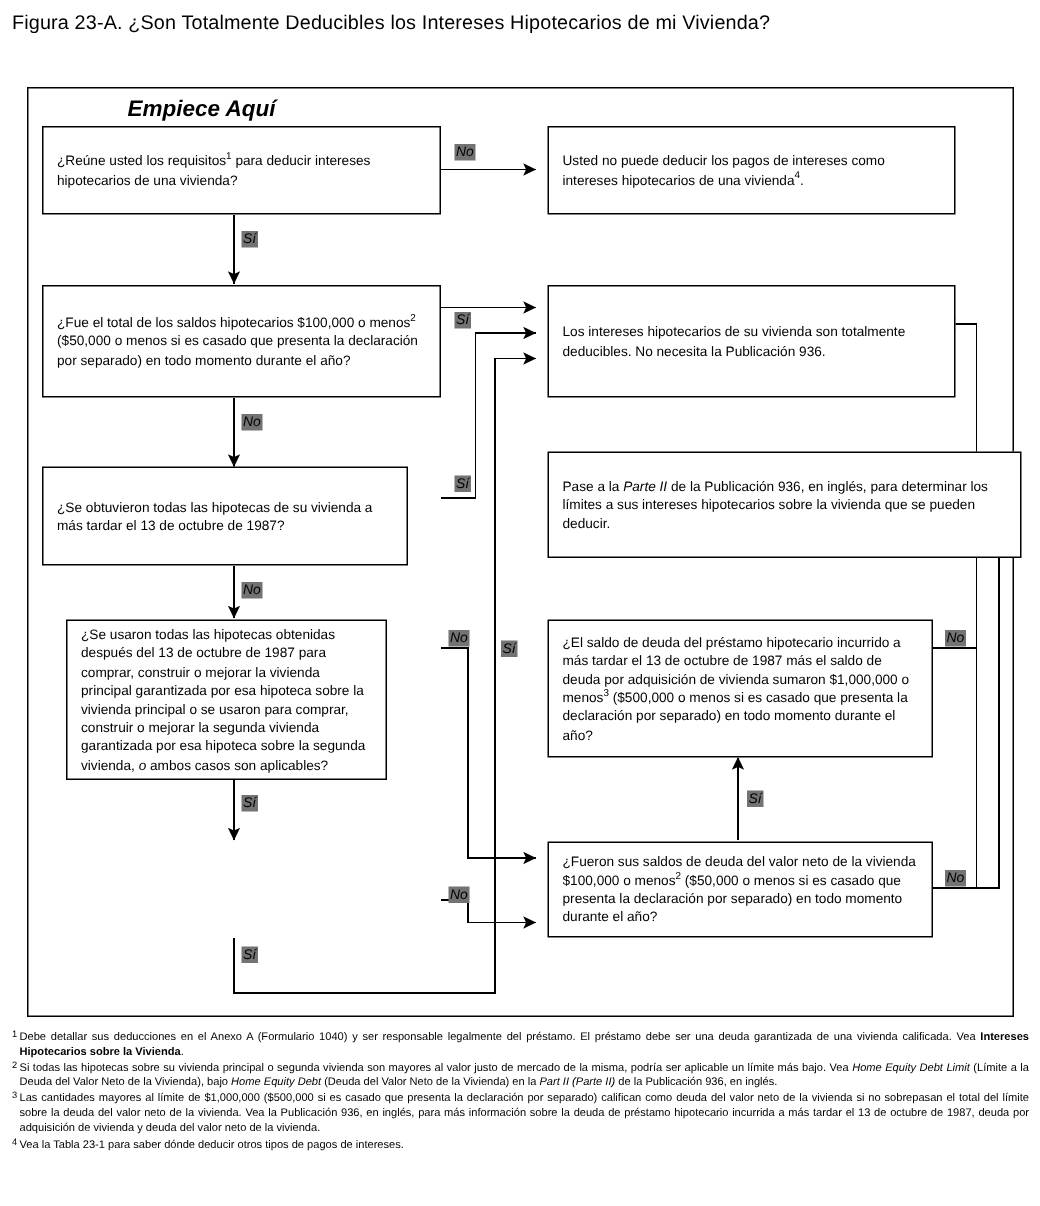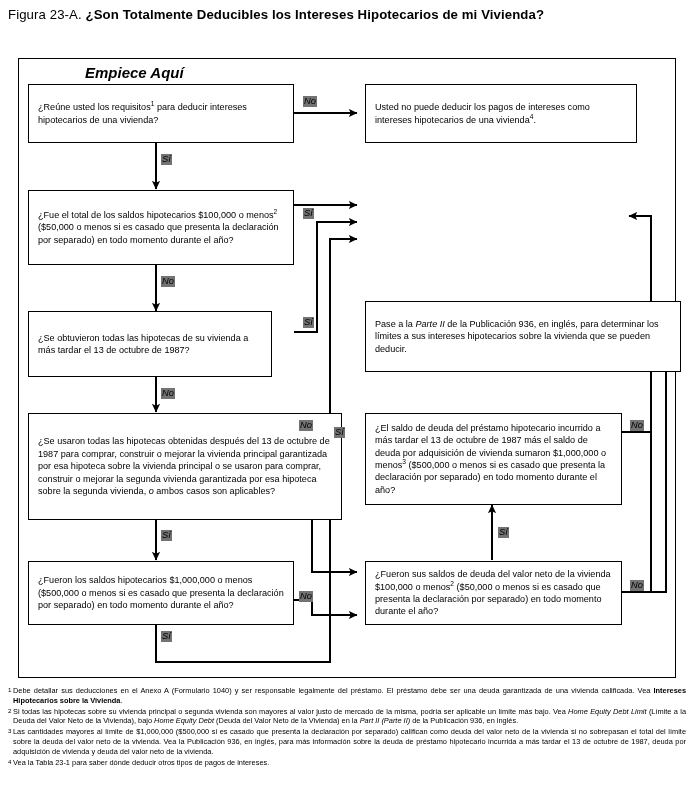--- a/index.html
+++ b/index.html
@@ -9,21 +9,21 @@
     color:#000000;
     -webkit-font-smoothing:none;
   }
   #page{position:relative;width:693px;height:804px;overflow:hidden;}
 
   
   .fig-title{
     position:absolute;left:8px;top:7px;
     font-size:13.2px;font-weight:400;letter-spacing:.1px;white-space:nowrap;
   }
-  .fig-title b{font-weight:700;}
+  .fig-title b{font-weight:400;}
   .fig-sub{
     position:absolute;left:8px;top:27px;
     font-size:9.6px;font-style:italic;white-space:nowrap;
   }
   .fig-sub b{font-weight:700;}
 
   
   .frame{
     position:absolute;left:18px;top:58px;width:658px;height:620px;
     border:1.2px solid #000;box-sizing:border-box;background:#fff;
@@ -128,40 +128,40 @@
   </div>
 
   <div class="nbox" style="left:365px;top:84px;width:272px;height:59px;">
     <div class="txt">Usted no puede deducir los pagos de intereses como intereses hipotecarios de una vivienda<sup>4</sup>.</div>
   </div>
 
   <div class="nbox" style="left:28px;top:190px;width:266px;height:75px;">
     <div class="txt">¿Fue el total de los saldos hipotecarios $100,000 o menos<sup>2</sup> ($50,000 o menos si es casado que presenta la declaración por separado) en todo momento durante el año?</div>
   </div>
 
+  <div class="nbox" style="left:365px;top:190px;width:272px;height:75px;">
+    <div class="txt">Los intereses hipotecarios de su vivienda son totalmente deducibles. No necesita la Publicación 936.</div>
+  </div>
 
   <div class="nbox" style="left:28px;top:311px;width:244px;height:66px;">
     <div class="txt">¿Se obtuvieron todas las hipotecas de su vivienda a más tardar el 13 de octubre de 1987?</div>
   </div>
 
   <div class="nbox" style="left:365px;top:301px;width:316px;height:71px;">
     <div class="txt">Pase a la <i>Parte II</i> de la Publicación 936, en inglés, para determinar los límites a sus intereses hipotecarios sobre la vivienda que se pueden deducir.</div>
   </div>
 
-  <div class="nbox" style="left:28px;top:413px;width:314px;height:107px;justify-content:center;">
+  <div class="nbox" style="left:44px;top:413px;width:214px;height:107px;justify-content:center;">
     <div class="txt">¿Se usaron todas las hipotecas obtenidas después del 13 de octubre de 1987 para comprar, construir o mejorar la vivienda principal garantizada por esa hipoteca sobre la vivienda principal o se usaron para comprar, construir o mejorar la segunda vivienda garantizada por esa hipoteca sobre la segunda vivienda, <i>o</i> ambos casos son aplicables?</div>
   </div>
 
   <div class="nbox" style="left:365px;top:413px;width:257px;height:92px;">
     <div class="txt">¿El saldo de deuda del préstamo hipotecario incurrido a más tardar el 13 de octubre de 1987 más el saldo de deuda por adquisición de vivienda sumaron $1,000,000 o menos<sup>3</sup> ($500,000 o menos si es casado que presenta la declaración por separado) en todo momento durante el año?</div>
   </div>
 
-  <div class="nbox" style="left:28px;top:561px;width:266px;height:64px;">
-    <div class="txt">¿Fueron los saldos hipotecarios $1,000,000 o menos ($500,000 o menos si es casado que presenta la declaración por separado) en todo momento durante el año?</div>
-  </div>
 
   <div class="nbox" style="left:365px;top:561px;width:257px;height:64px;">
     <div class="txt">¿Fueron sus saldos de deuda del valor neto de la vivienda $100,000 o menos<sup>2</sup> ($50,000 o menos si es casado que presenta la declaración por separado) en todo momento durante el año?</div>
   </div>
 
   <div class="edge-label" style="left:303px;top:96px;">No</div>
   <div class="edge-label" style="left:161px;top:154px;">Sí</div>
   <div class="edge-label" style="left:303px;top:208px;">Sí</div>
   <div class="edge-label" style="left:161px;top:276px;">No</div>
   <div class="edge-label" style="left:303px;top:317px;">Sí</div>

